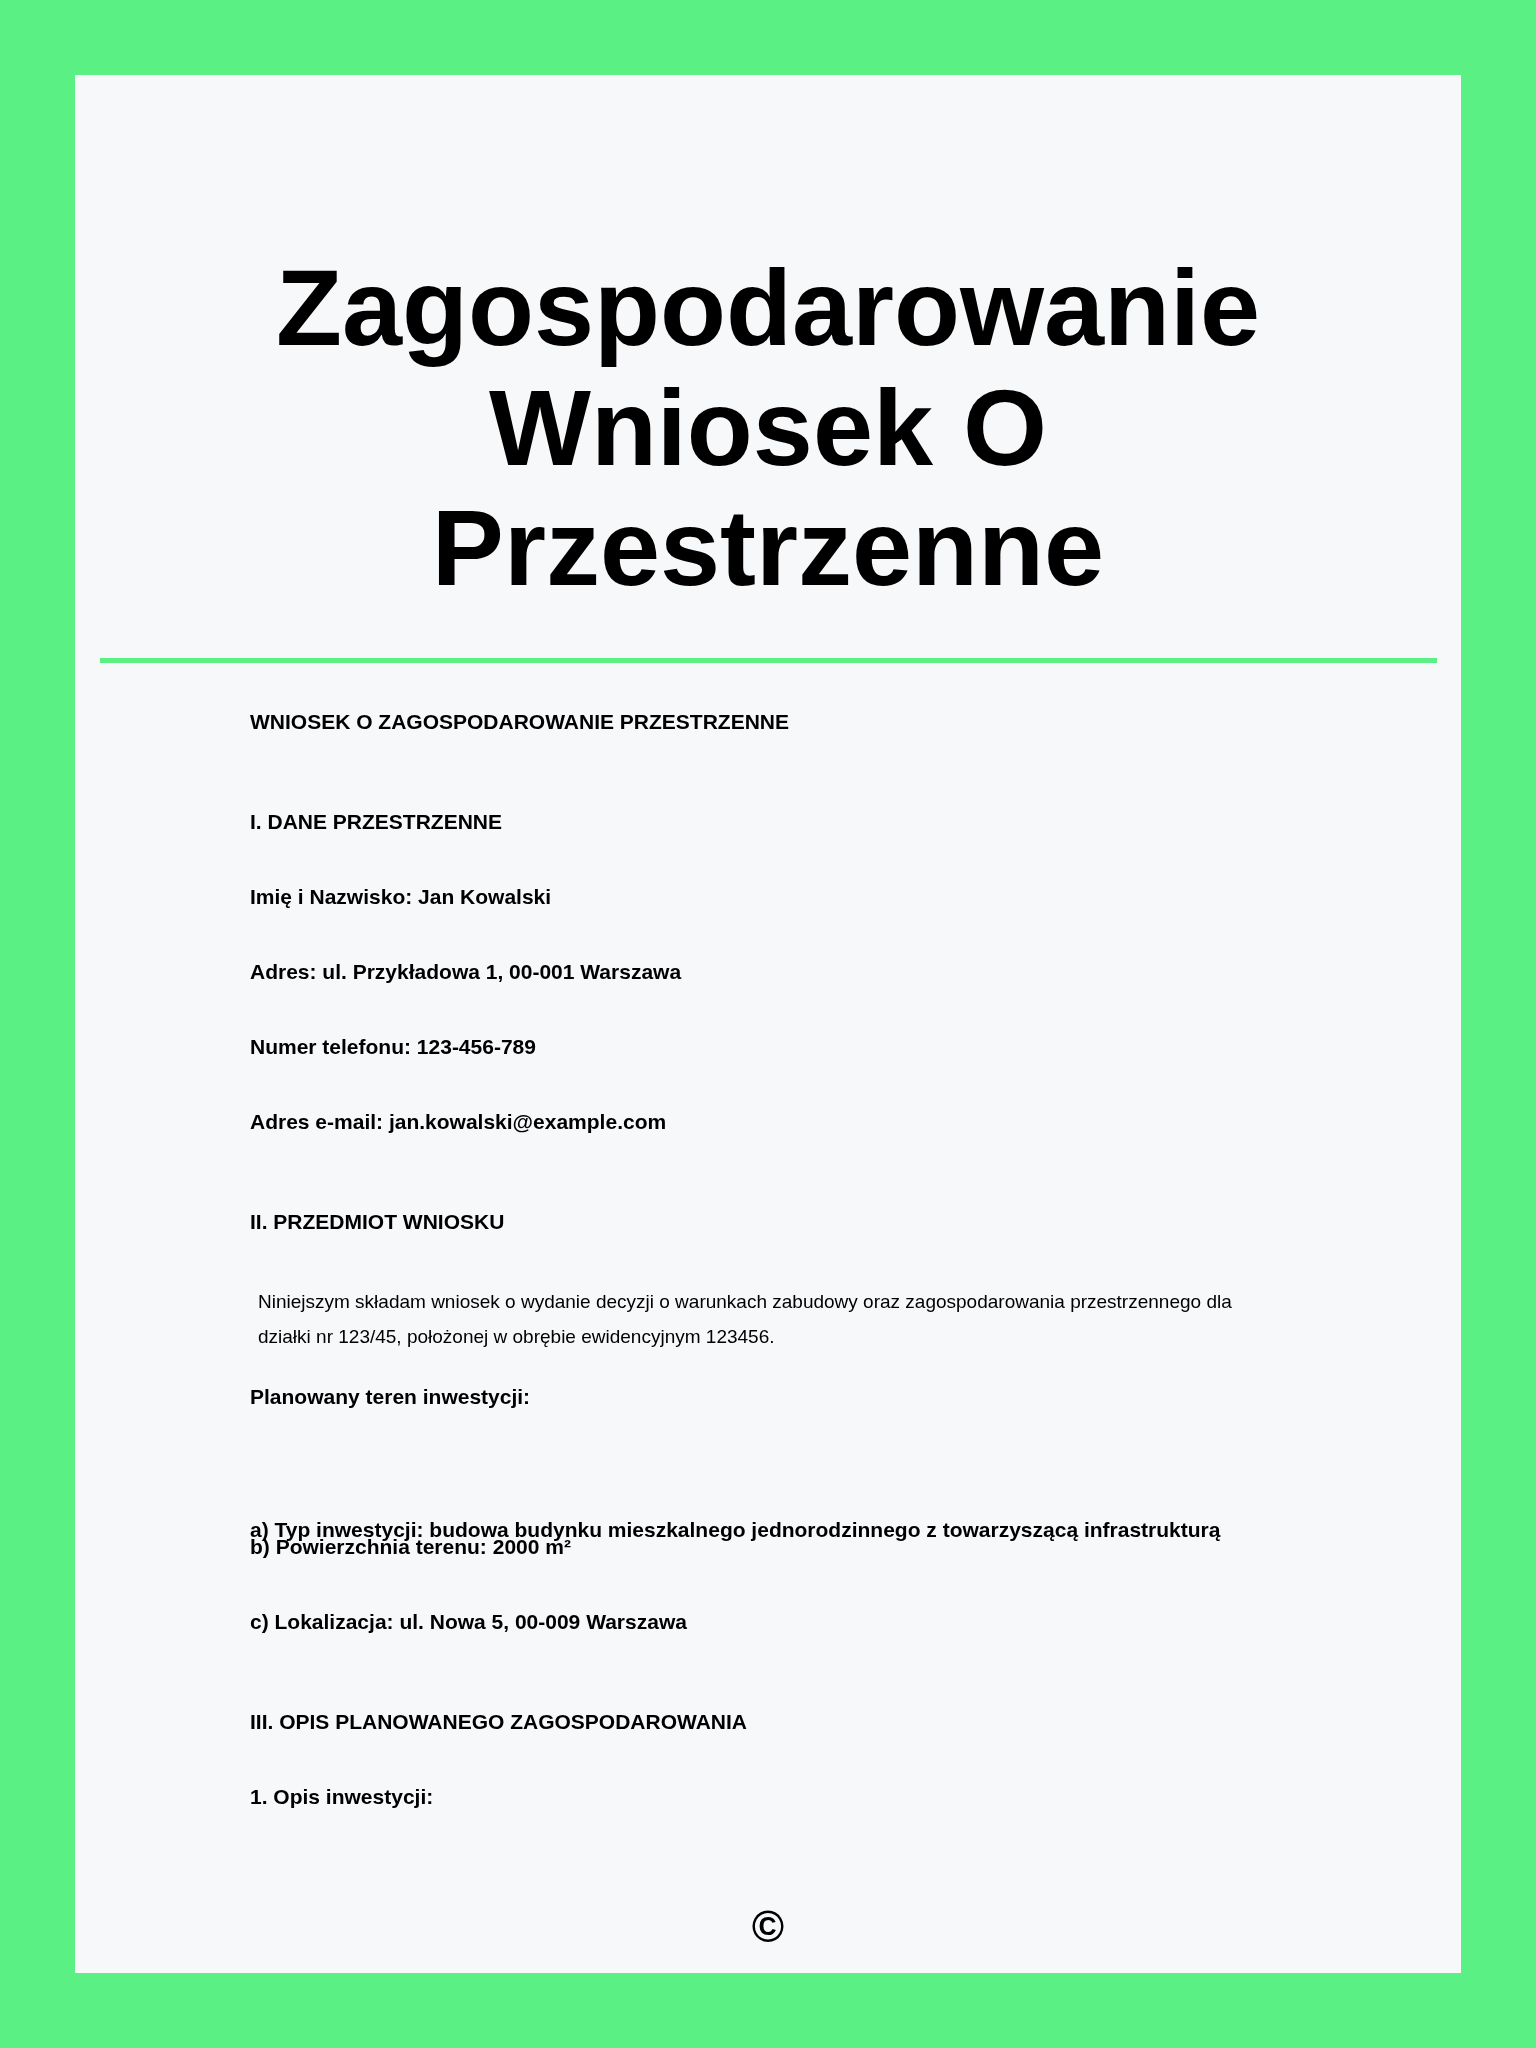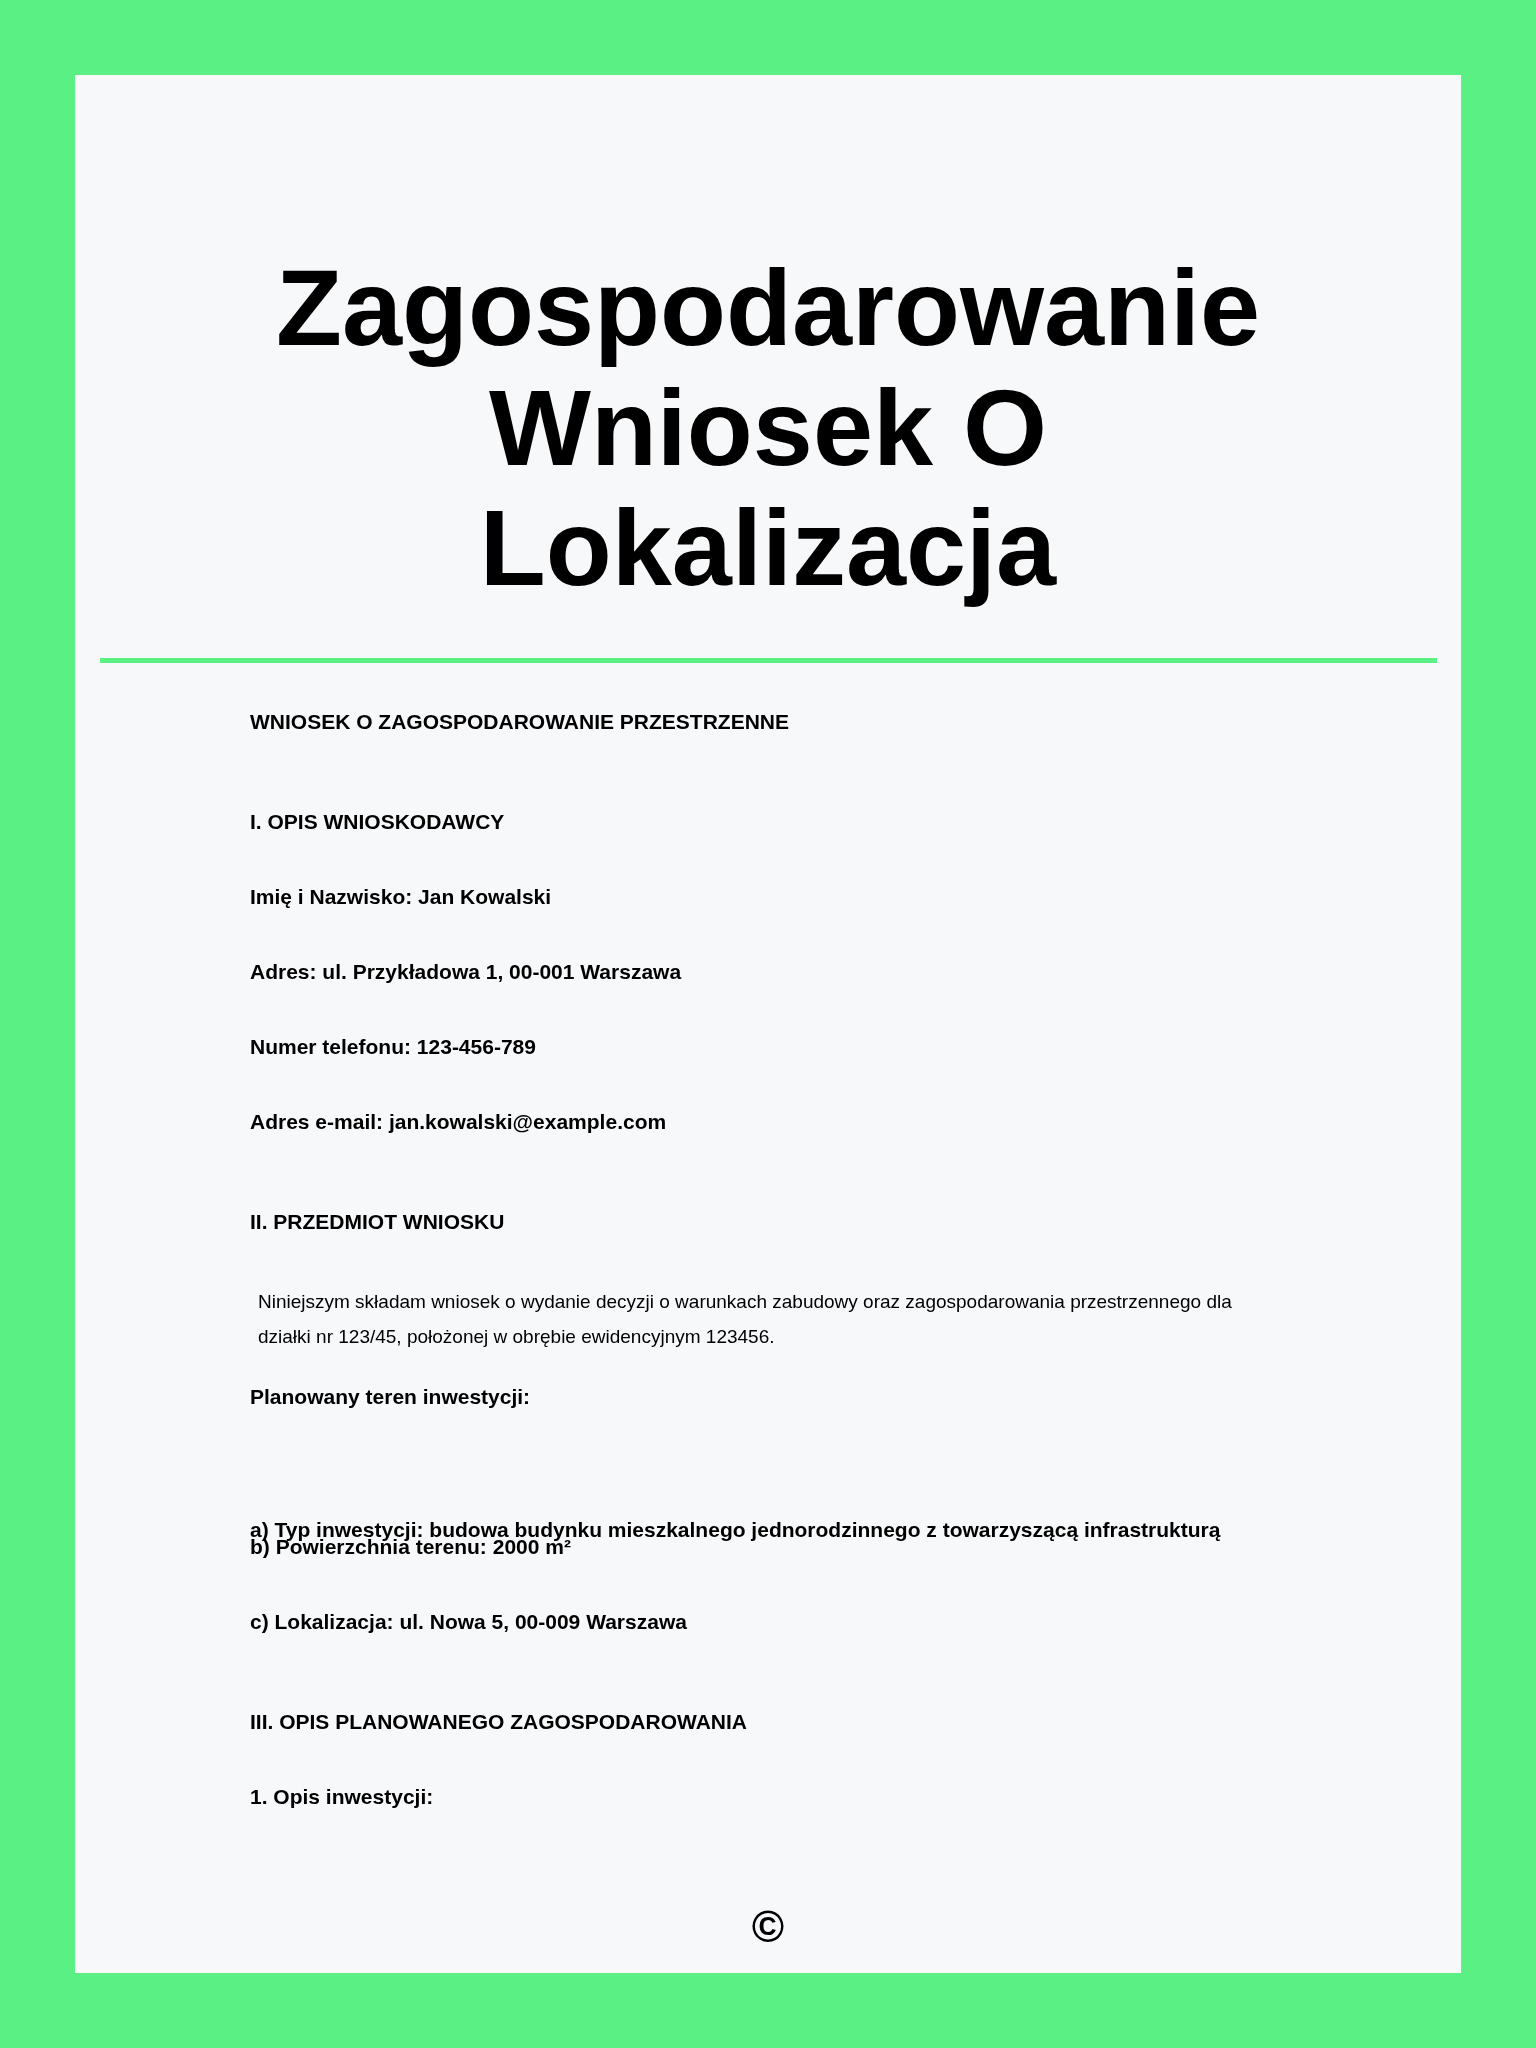--- a/index.html
+++ b/index.html
@@ -80,29 +80,29 @@
     }
   </style>
 </head>
 <body>
 
 <div class="page"></div>
 
 <h1 class="title">
   <span>Zagospodarowanie</span>
   <span>Wniosek O</span>
-  <span>Lokalizacja</span>
+  <span>Przestrzenne</span>
 </h1>
 
 <div class="separator"></div>
 
 <div class="content">
   <div class="line" style="top:709px;">WNIOSEK O ZAGOSPODAROWANIE PRZESTRZENNE</div>
 
-  <div class="line" style="top:809px;">I. OPIS WNIOSKODAWCY</div>
+  <div class="line" style="top:809px;">I. DANE PRZESTRZENNE</div>
   <div class="line" style="top:884px;">Imię i Nazwisko: Jan Kowalski</div>
   <div class="line" style="top:959px;">Adres: ul. Przykładowa 1, 00-001 Warszawa</div>
   <div class="line" style="top:1034px;">Numer telefonu: 123-456-789</div>
   <div class="line" style="top:1109px;">Adres e-mail: jan.kowalski@example.com</div>
 
   <div class="line" style="top:1209px;">II. PRZEDMIOT WNIOSKU</div>
   <div class="para" style="top:1284px;">Niniejszym składam wniosek o wydanie decyzji o warunkach zabudowy oraz zagospodarowania przestrzennego dla działki nr 123/45, położonej w obrębie ewidencyjnym 123456.</div>
   <div class="line" style="top:1384px;">Planowany teren inwestycji:</div>
   <div class="line" style="top:1481px;margin-top:36px;">a) Typ inwestycji: budowa budynku mieszkalnego jednorodzinnego z towarzyszącą infrastrukturą</div>
   <div class="line" style="top:1534px;">b) Powierzchnia terenu: 2000 m²</div>

